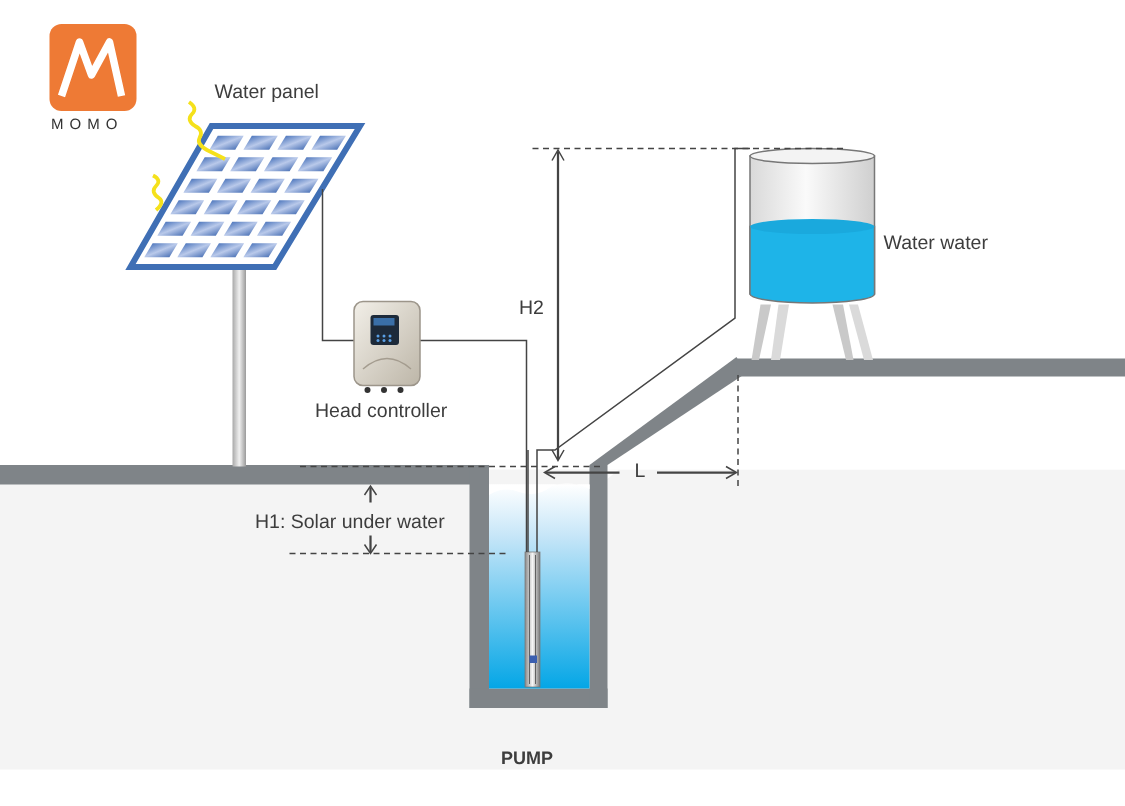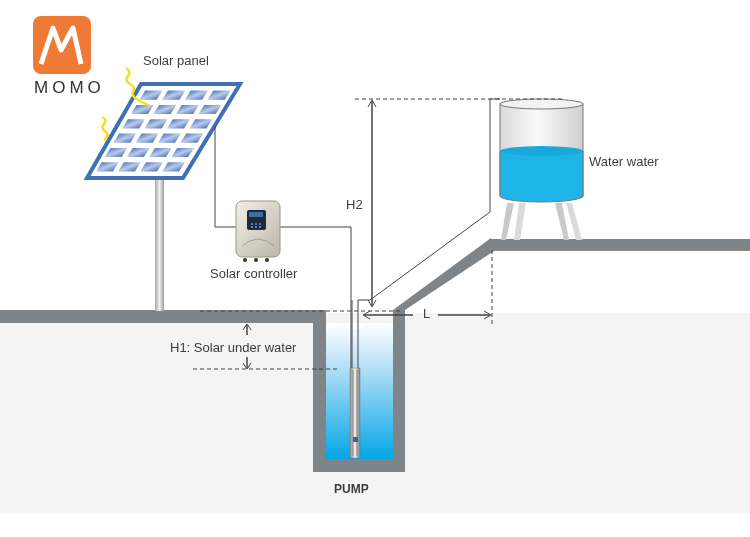--- a/index.html
+++ b/index.html
@@ -1,20 +1,20 @@
 <!DOCTYPE html>
 <html><head>
 <meta charset="utf-8">
 <style>
   html, body { margin:0; padding:0; background:#ffffff; }
   body { width:750px; height:537px; position:relative; overflow:hidden; font-family:"Liberation Sans", sans-serif; }
   #stage { position:absolute; left:0; top:0; width:750px; height:537px; }
   .lbl { position:absolute; color:#3d3d3d; font-size:13px; white-space:nowrap; font-family:"Liberation Sans", sans-serif; }
   .logo { position:absolute; left:33px; top:16px; width:58px; height:58px; border-radius:8px; background:#ee7a35; overflow:hidden; }
-  .logo-text { position:absolute; left:34px; top:78px; font-size:17px; letter-spacing:4px; color:#333; font-family:"Liberation Sans", sans-serif; }
+  .logo-text { position:absolute; left:34px; top:78px; font-size:10px; letter-spacing:4px; color:#333; font-family:"Liberation Sans", sans-serif; }
 </style>
 </head>
 <body>
 
 <div id="stage">
   <svg width="750" height="537" viewBox="0 0 750 537" style="position:absolute;left:0;top:0">
     <defs>
       <linearGradient id="wellWater" x1="0" y1="0" x2="0" y2="1">
         <stop offset="0" stop-color="#ffffff"></stop>
         <stop offset="0.25" stop-color="#c7e6f8"></stop>
@@ -158,20 +158,20 @@
     </g>
   </svg>
 
   <div class="logo">
     <svg width="58" height="58" viewBox="0 0 58 58">
       <path d="M8,48 L20,12 L28,34 L40,12 L48,48" fill="none" stroke="#ffffff" stroke-width="5" stroke-linejoin="round"></path>
     </svg>
   </div>
   <div class="logo-text">MOMO</div>
 
-  <div class="lbl" style="left:143px;top:53px">Solar panel</div>
-  <div class="lbl" style="left:210px;top:266px">Solar controller</div>
+  <div class="lbl" style="left:143px;top:53px">Water panel</div>
+  <div class="lbl" style="left:210px;top:266px">Head controller</div>
   <div class="lbl" style="left:589px;top:154px">Water water</div>
   <div class="lbl" style="left:346px;top:197px">H2</div>
   <div class="lbl" style="left:423px;top:306px">L</div>
   <div class="lbl" style="left:170px;top:340px">H1: Solar under water</div>
-  <div class="lbl" style="left:334px;top:482px;font-weight:bold;font-size:12px">PUMP</div>
+  <div class="lbl" style="left:334px;top:498px;font-weight:bold;font-size:12px">PUMP</div>
 </div>
 
 </body></html>

